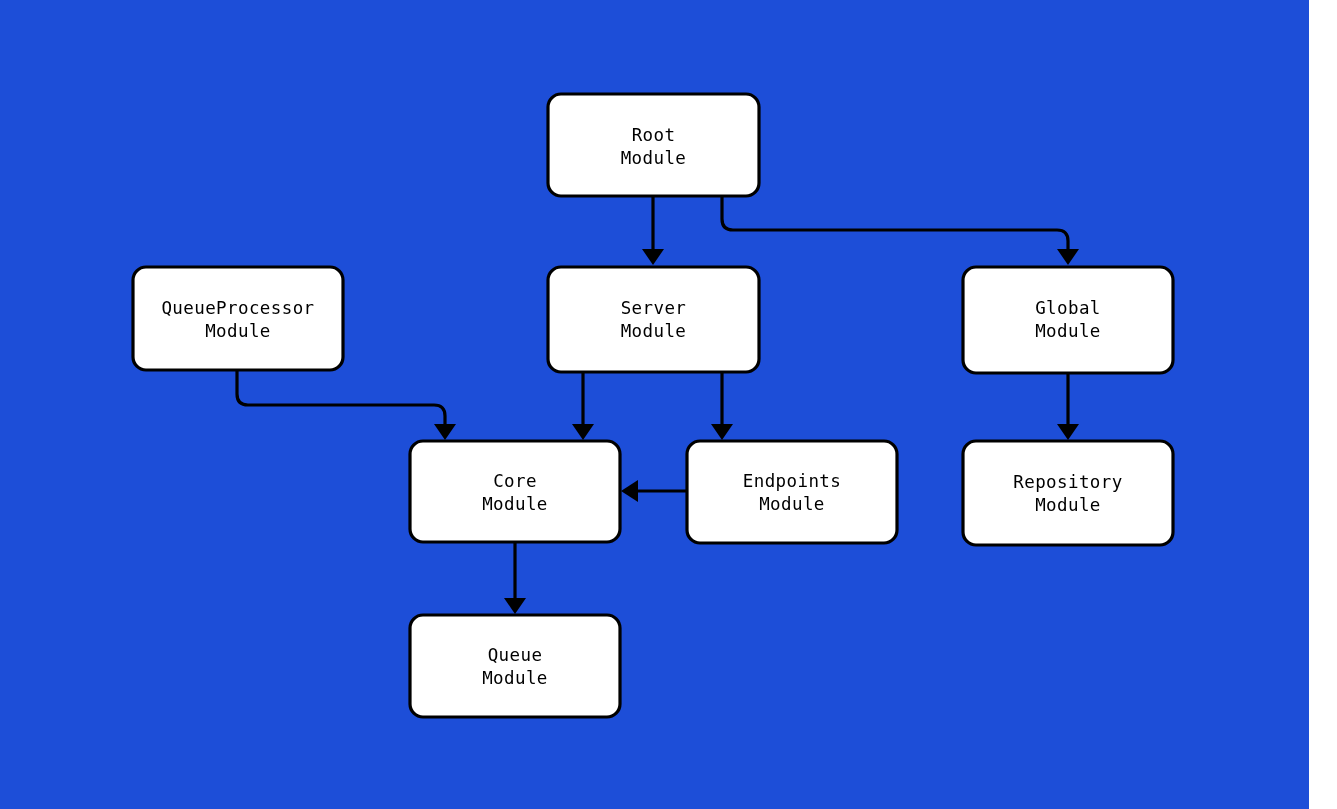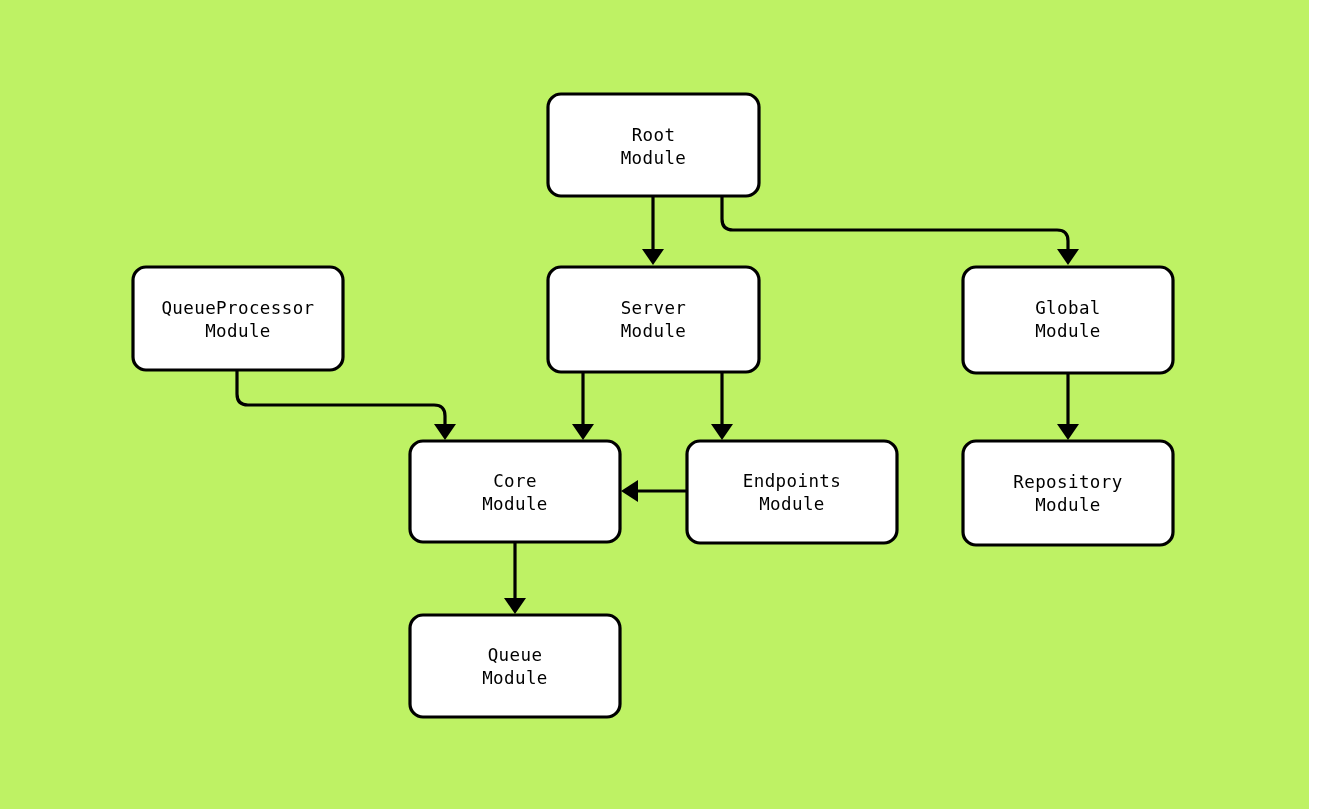--- a/index.html
+++ b/index.html
@@ -10,21 +10,21 @@
   body {
     width: 1337px;
     height: 809px;
     overflow: hidden;
     font-family: "DejaVu Sans Mono", "Liberation Mono", monospace;
   }
   #diagram-canvas {
     position: relative;
     width: 1309px;
     height: 809px;
-    background: #bef264;
+    background: #1d4ed8;
   }
   svg.diagram-svg {
     position: absolute;
     top: 0;
     left: 0;
     width: 1337px;
     height: 809px;
     display: block;
   }
   .node-box {

